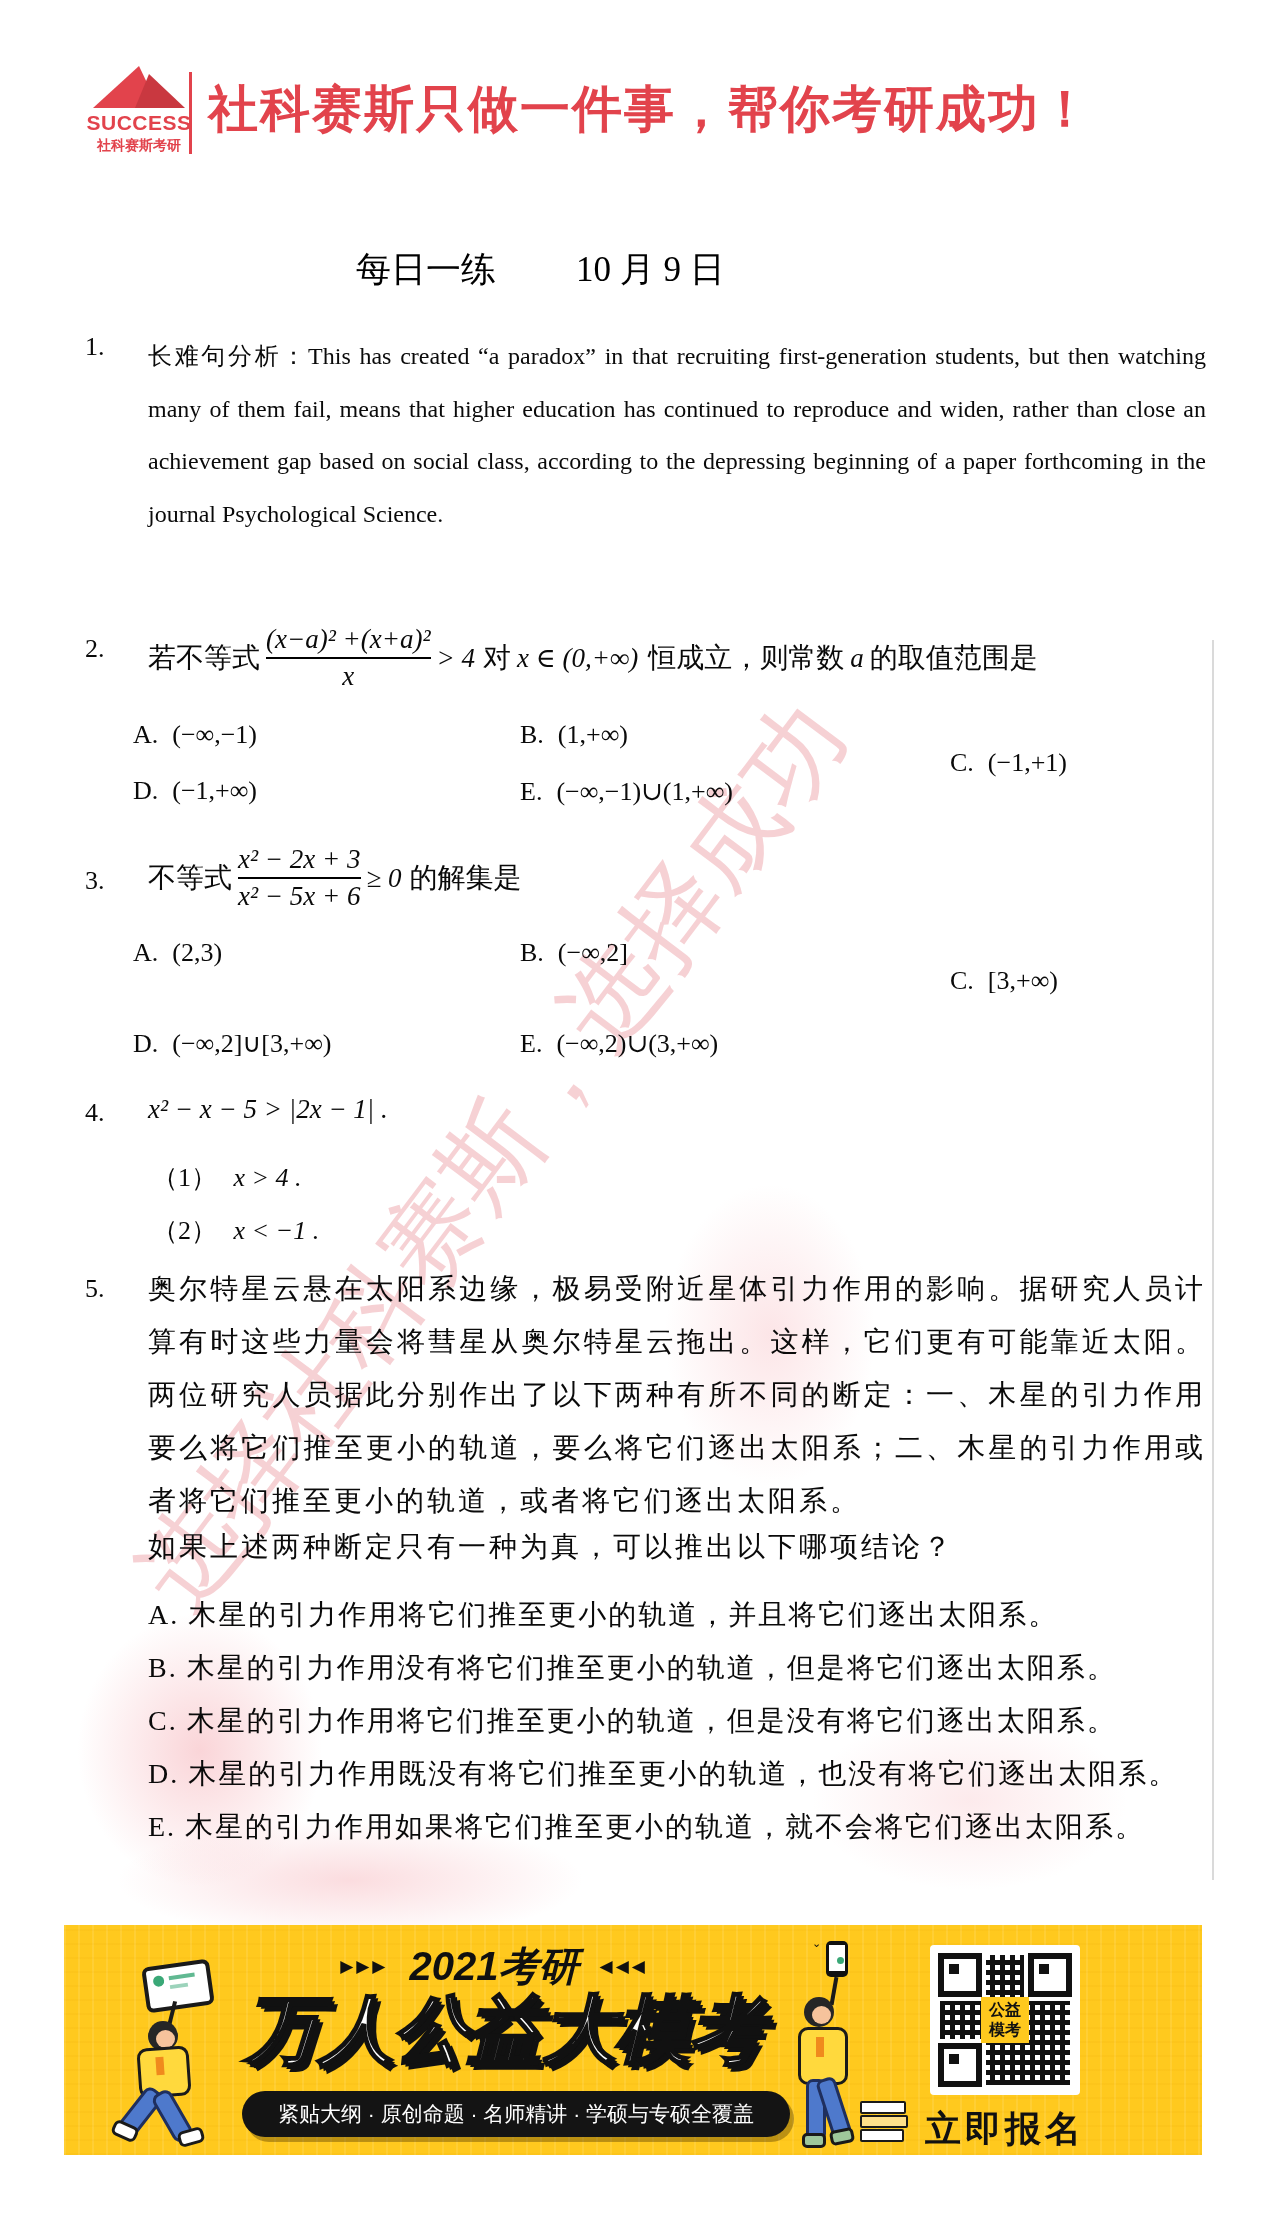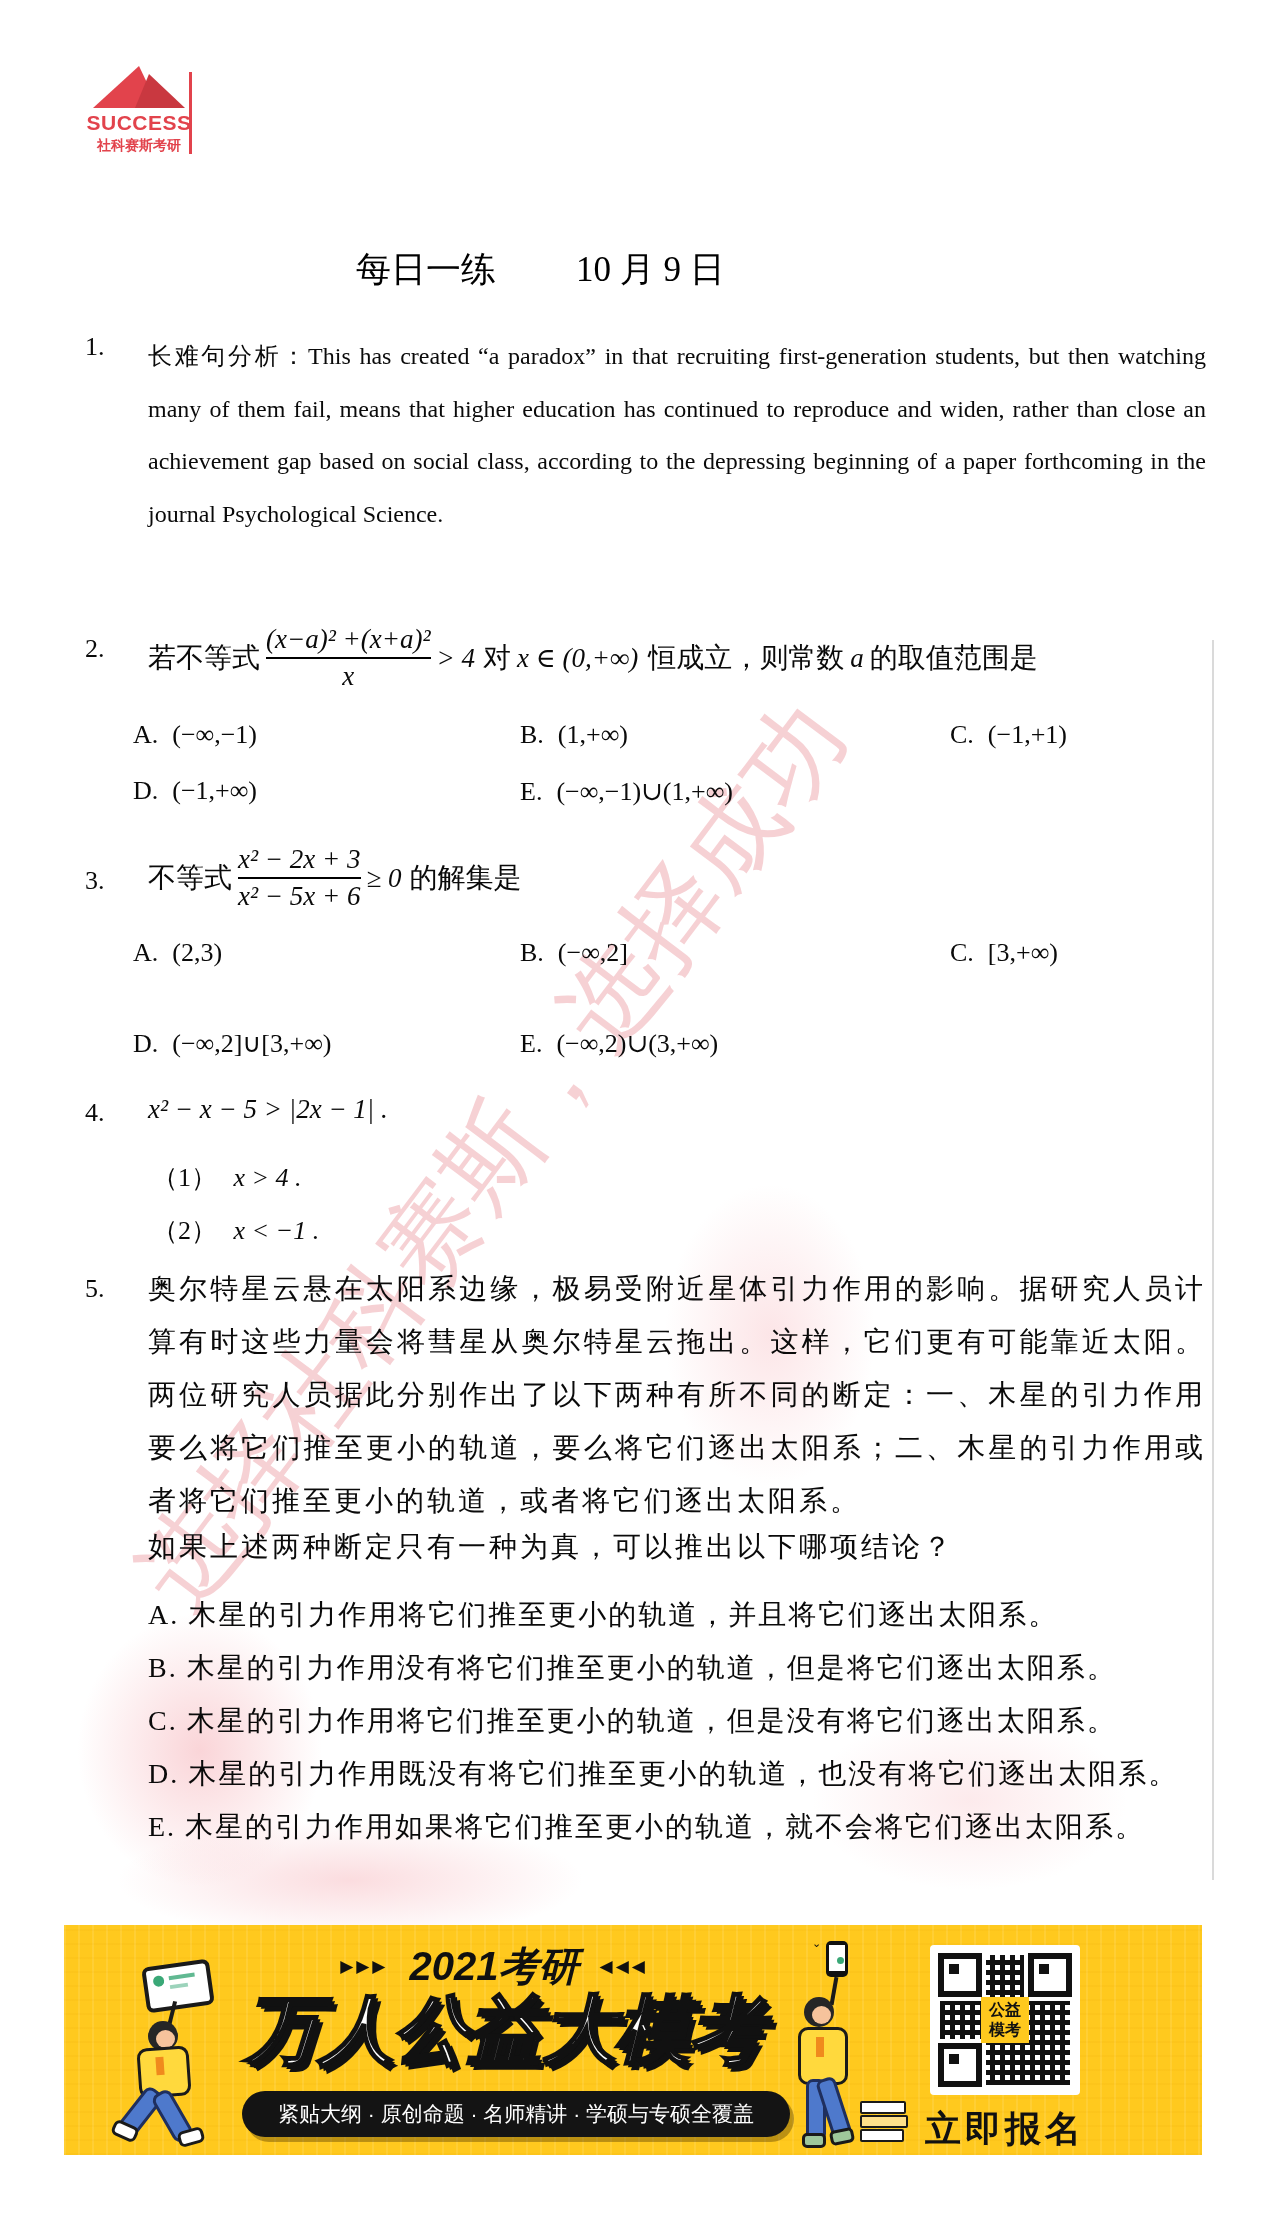--- a/index.html
+++ b/index.html
@@ -28,21 +28,21 @@
   
   .qnum{position:absolute;left:85px;font-size:26px;}
   .qbody{position:absolute;left:148px;width:1058px;text-align:justify;}
   .math{font-style:italic;}
   .cjk{font-style:normal;}
   .frac{display:inline-flex;flex-direction:column;align-items:center;vertical-align:middle;margin:0 6px;}
   .frac .fr-bar{align-self:stretch;height:2px;background:#000;margin:2px 0;}
   .mathrow{position:absolute;left:148px;display:flex;align-items:center;font-size:27px;}
   .opt{position:absolute;font-size:26px;white-space:nowrap;}
   .opt .ol{margin-right:14px;}
-  .c1{left:133px;font-family:Liberation Serif, serif;} .c2{left:520px;} .c3{left:950px;}
+  .c1{left:133px;font-family:Liberation Serif, serif;} .c2{left:520px;} .c3{left:950px;margin-top:28px;}
 
   
   .q1-body{top:330px;font-size:24px;line-height:52.5px;}
 
   
   .q4-formula{position:absolute;left:148px;top:1094px;font-size:27px;}
   .q4-sub{position:absolute;left:152px;font-size:26px;}
 
   
   .q5-stem{top:1262px;font-size:28px;line-height:53px;letter-spacing:3px;}
@@ -147,20 +147,21 @@
 
   <div class="logo">
     <div class="logo-mountain">
       <div class="m-l"></div>
       <div class="m-r"></div>
     </div>
     <div class="logo-brand">SUCCESS</div>
     <div class="logo-sub">社科赛斯考研</div>
   </div>
   <div class="header-divider"></div>
+  <div class="slogan">社科赛斯只做一件事，帮你考研成功！</div>
 
   <div class="doc-title">
     <span>每日一练</span>
     <span>10 月 9 日</span>
   </div>
 
   <div class="stain stain1"></div>
   <div class="stain stain2"></div>
   <div class="stain stain3"></div>
   <div class="stain stain4"></div>

